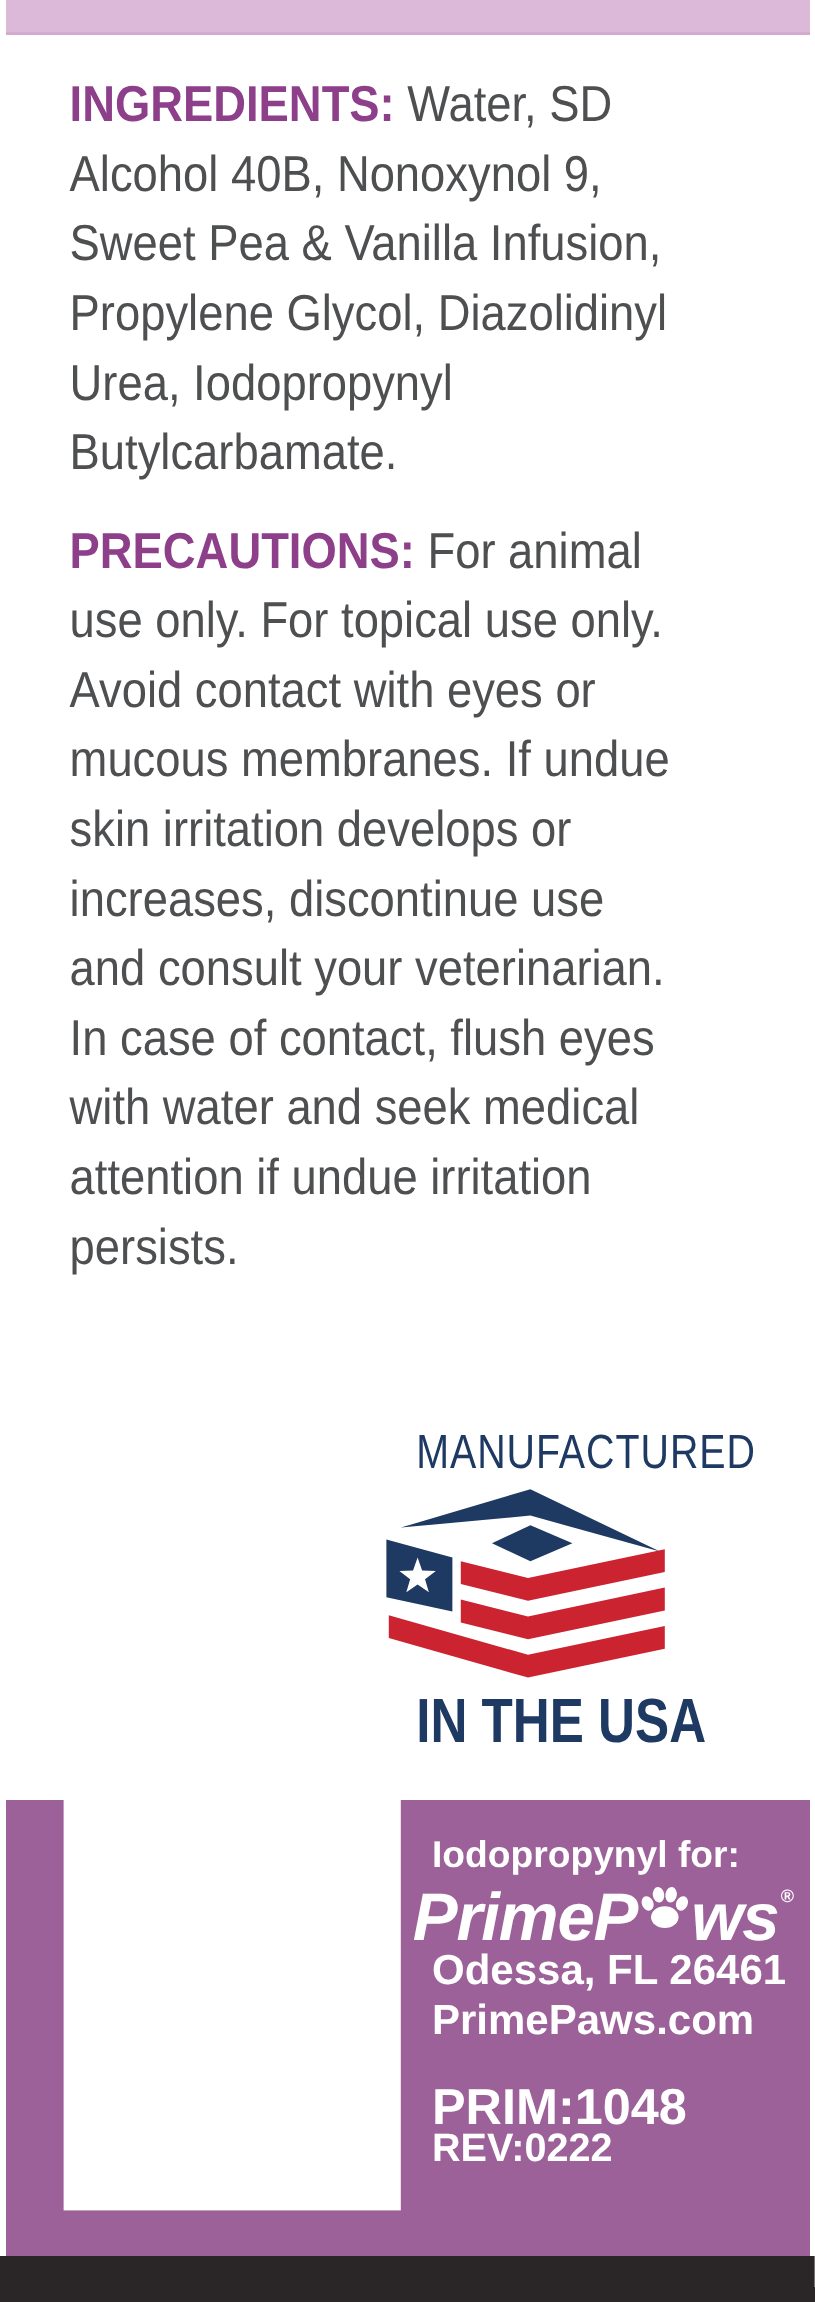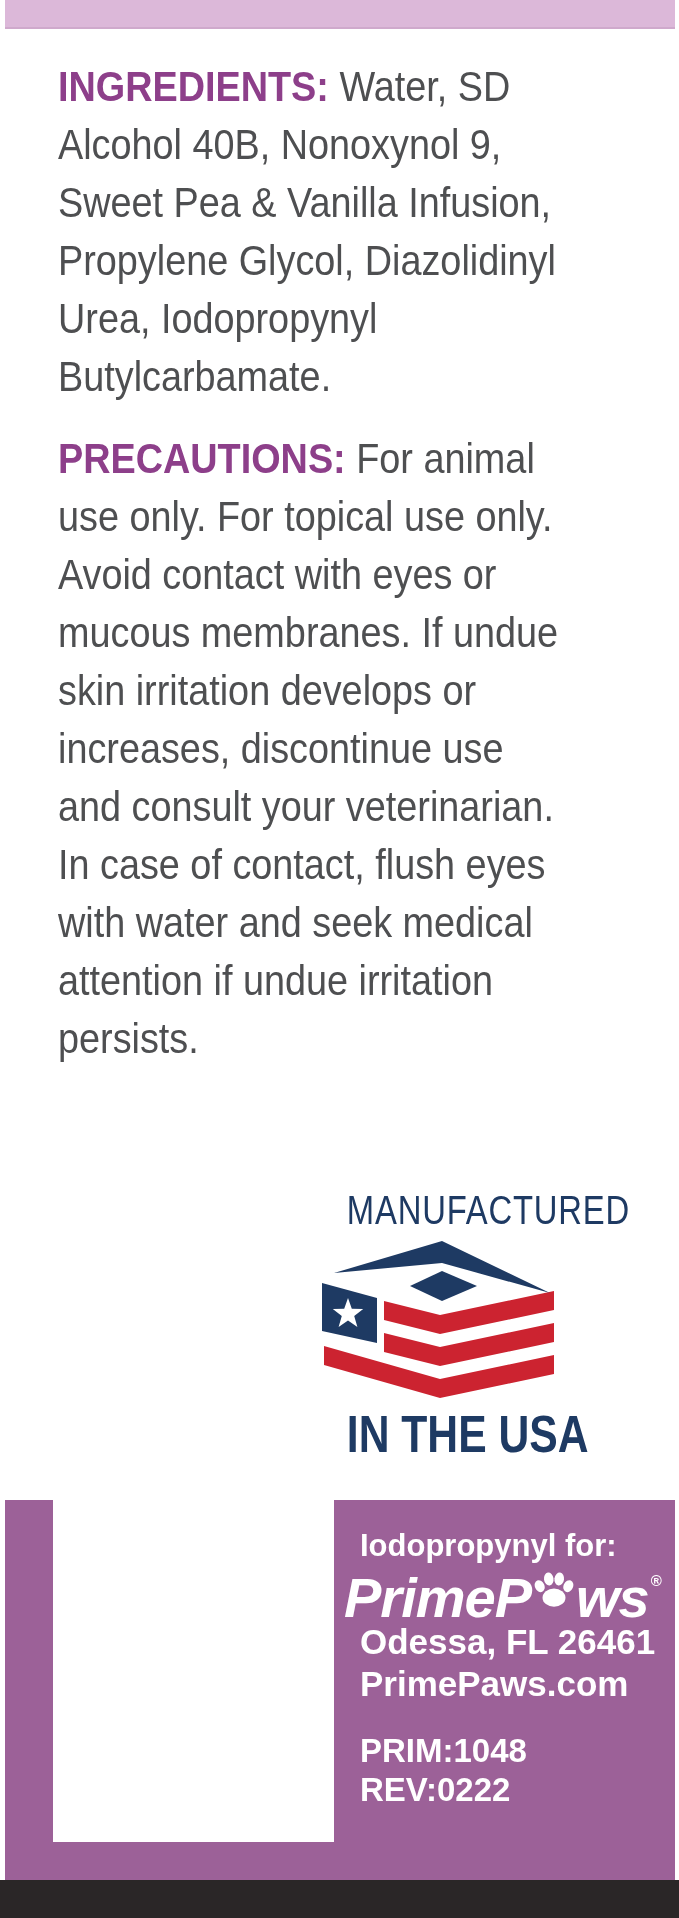--- a/index.html
+++ b/index.html
@@ -29,21 +29,21 @@
   .white-cutout{left:48px;top:0;width:281px;height:342px;background:#ffffff;}
   .black-bar{left:0;top:1880px;width:679px;height:38px;background:#2a2627;}
   .ft{color:#ffffff;left:360px;}
   .ft-mfor{top:1528px;font-size:31px;font-weight:600;}
   .brand-row{top:1570px;left:344px;height:62px;display:flex;align-items:flex-start;color:#fff;}
   .brand-txt{font-size:56px;font-weight:bold;font-style:italic;letter-spacing:-1px;line-height:56px;}
   .brand-paw{width:42px;height:40px;margin:0 1px 4px 2px;}
   .brand-reg{font-size:15px;font-weight:bold;font-style:normal;align-self:flex-start;margin-top:2px;margin-left:2px;}
   .ft-addr{top:1622px;font-size:35px;font-weight:bold;}
   .ft-web{top:1664px;font-size:35px;font-weight:bold;}
-  .ft-prim{top:1732px;font-size:33px;font-weight:bold;}
+  .ft-prim{top:1732px;font-size:42px;font-weight:bold;}
   .ft-rev{top:1771px;font-size:33px;font-weight:bold;text-align:center;}
 </style>
 </head>
 <body>
 
 <div class="abs pink-bar"></div>
 
 <p class="abs para p-ingredients"><span class="hd">INGREDIENTS:</span> <span>Water, SD
 Alcohol 40B, Nonoxynol 9,
 Sweet Pea &amp; Vanilla Infusion,

